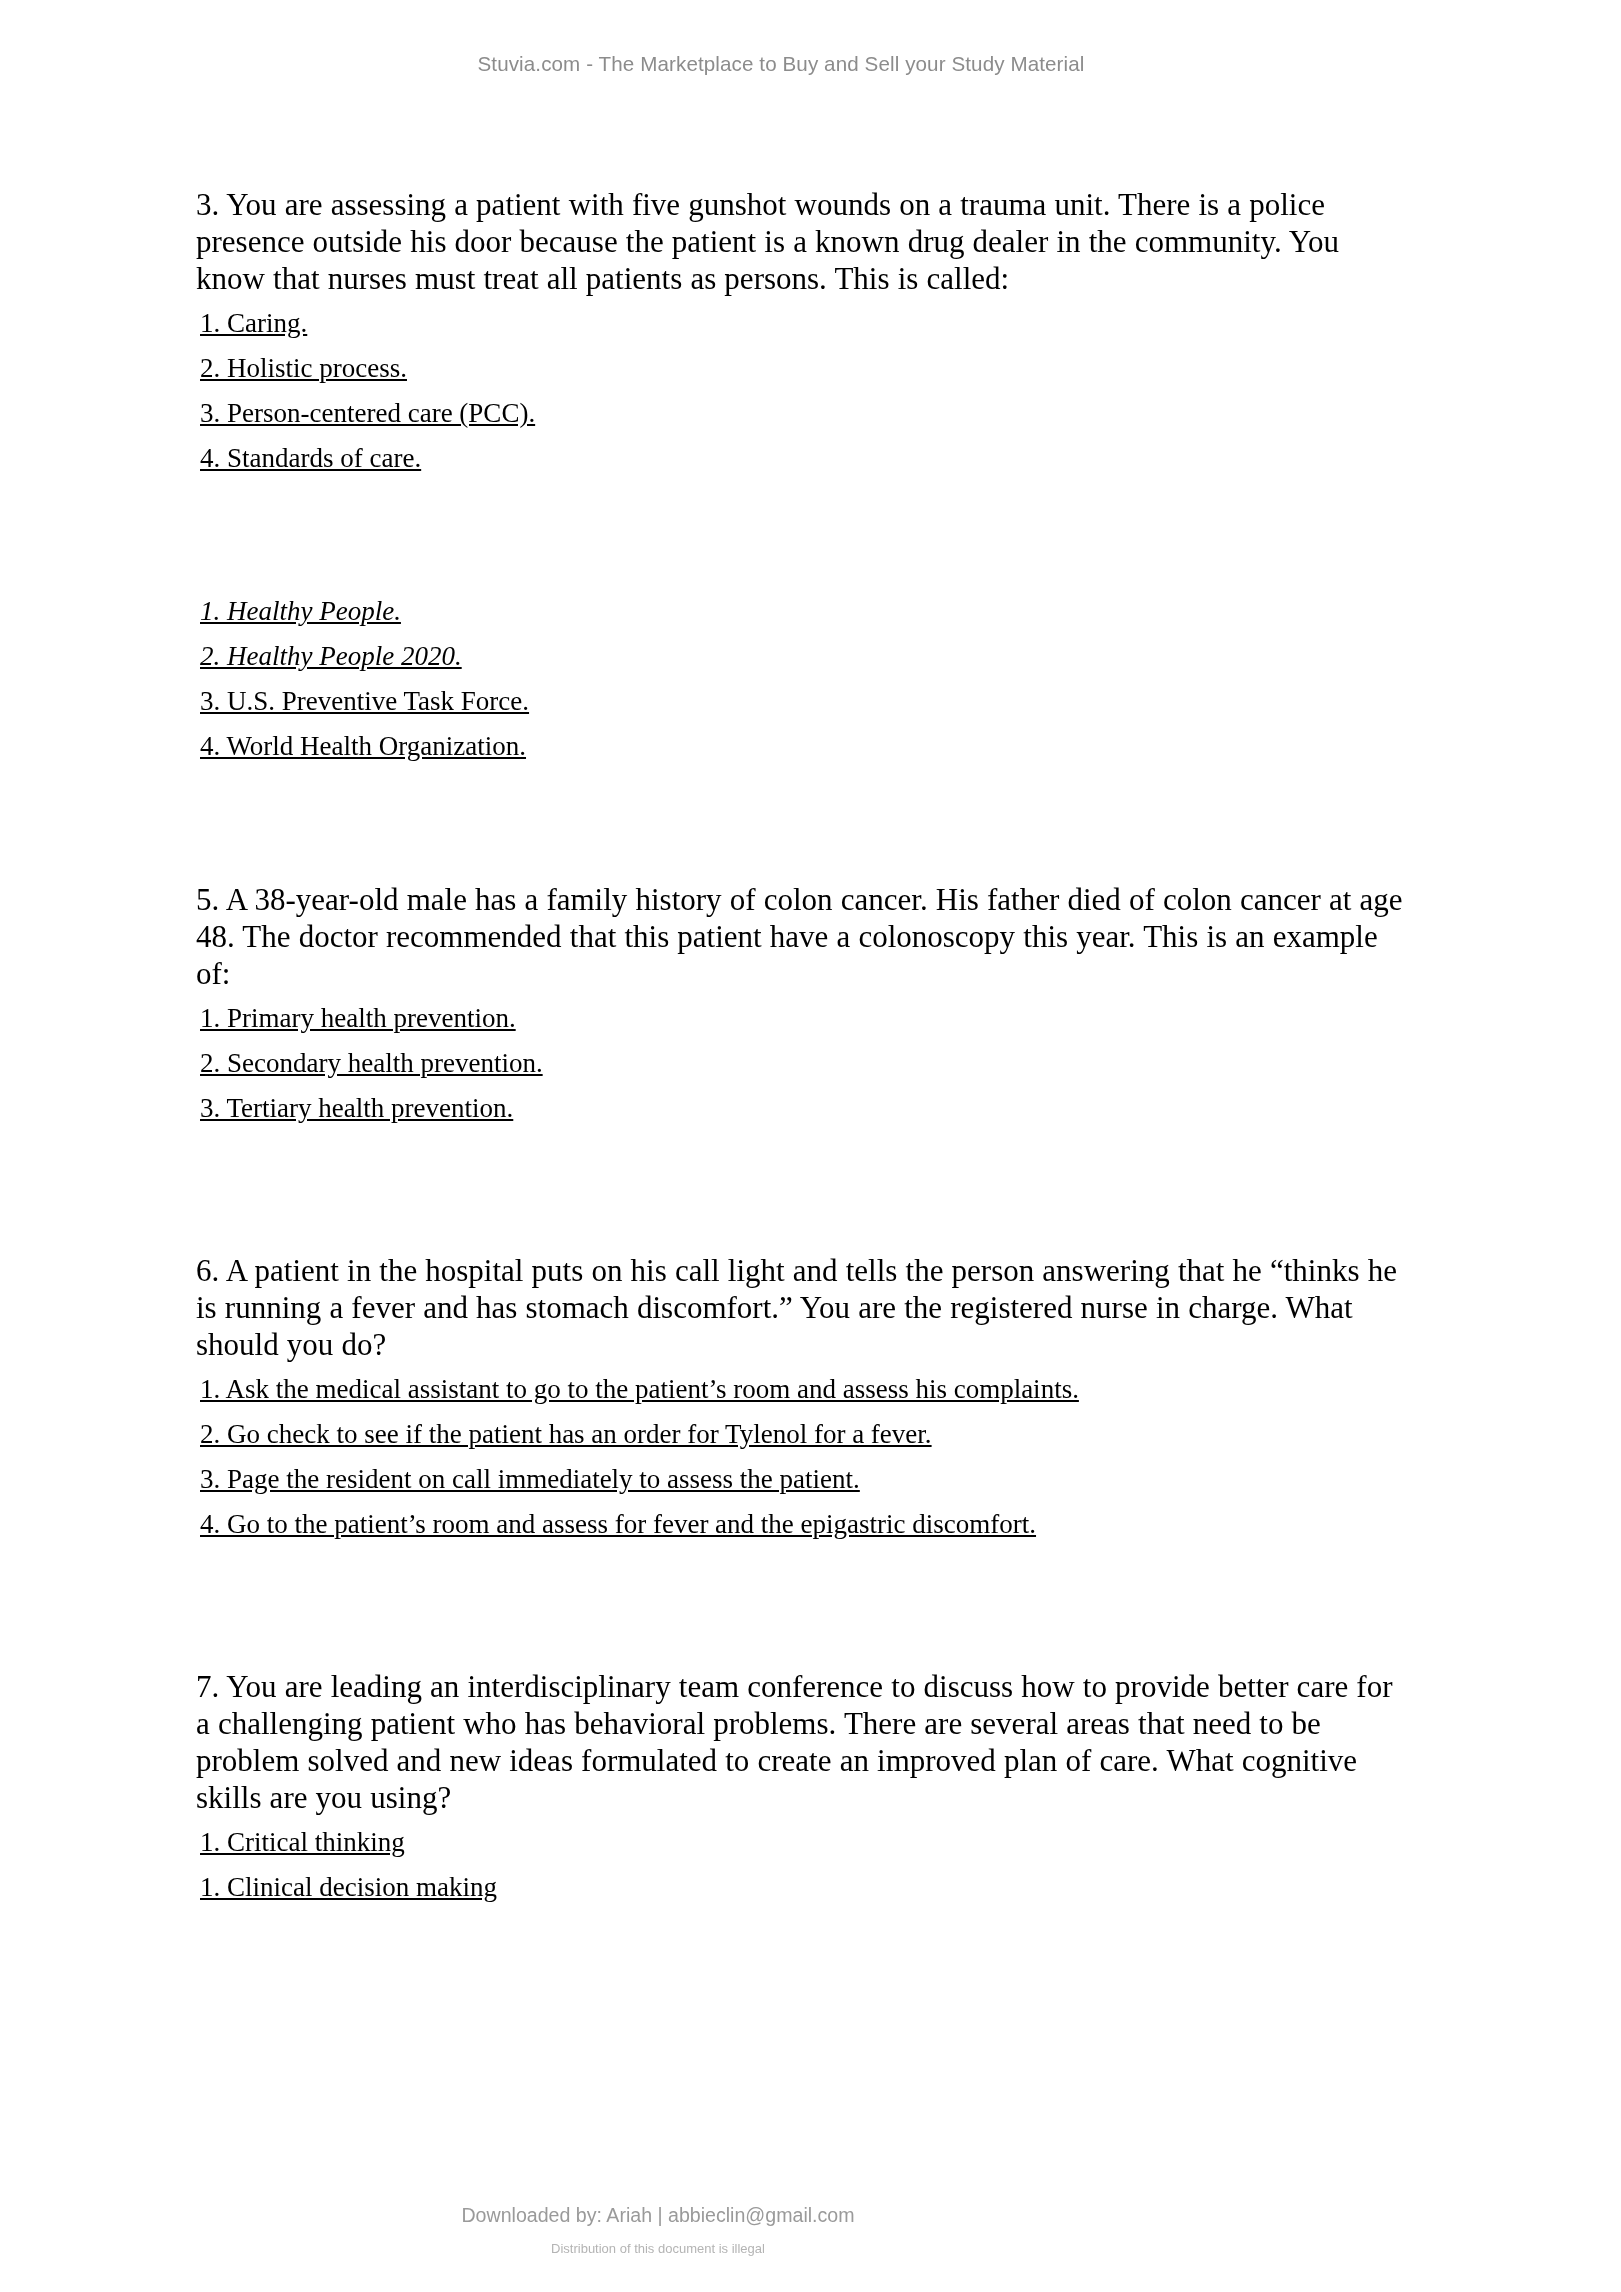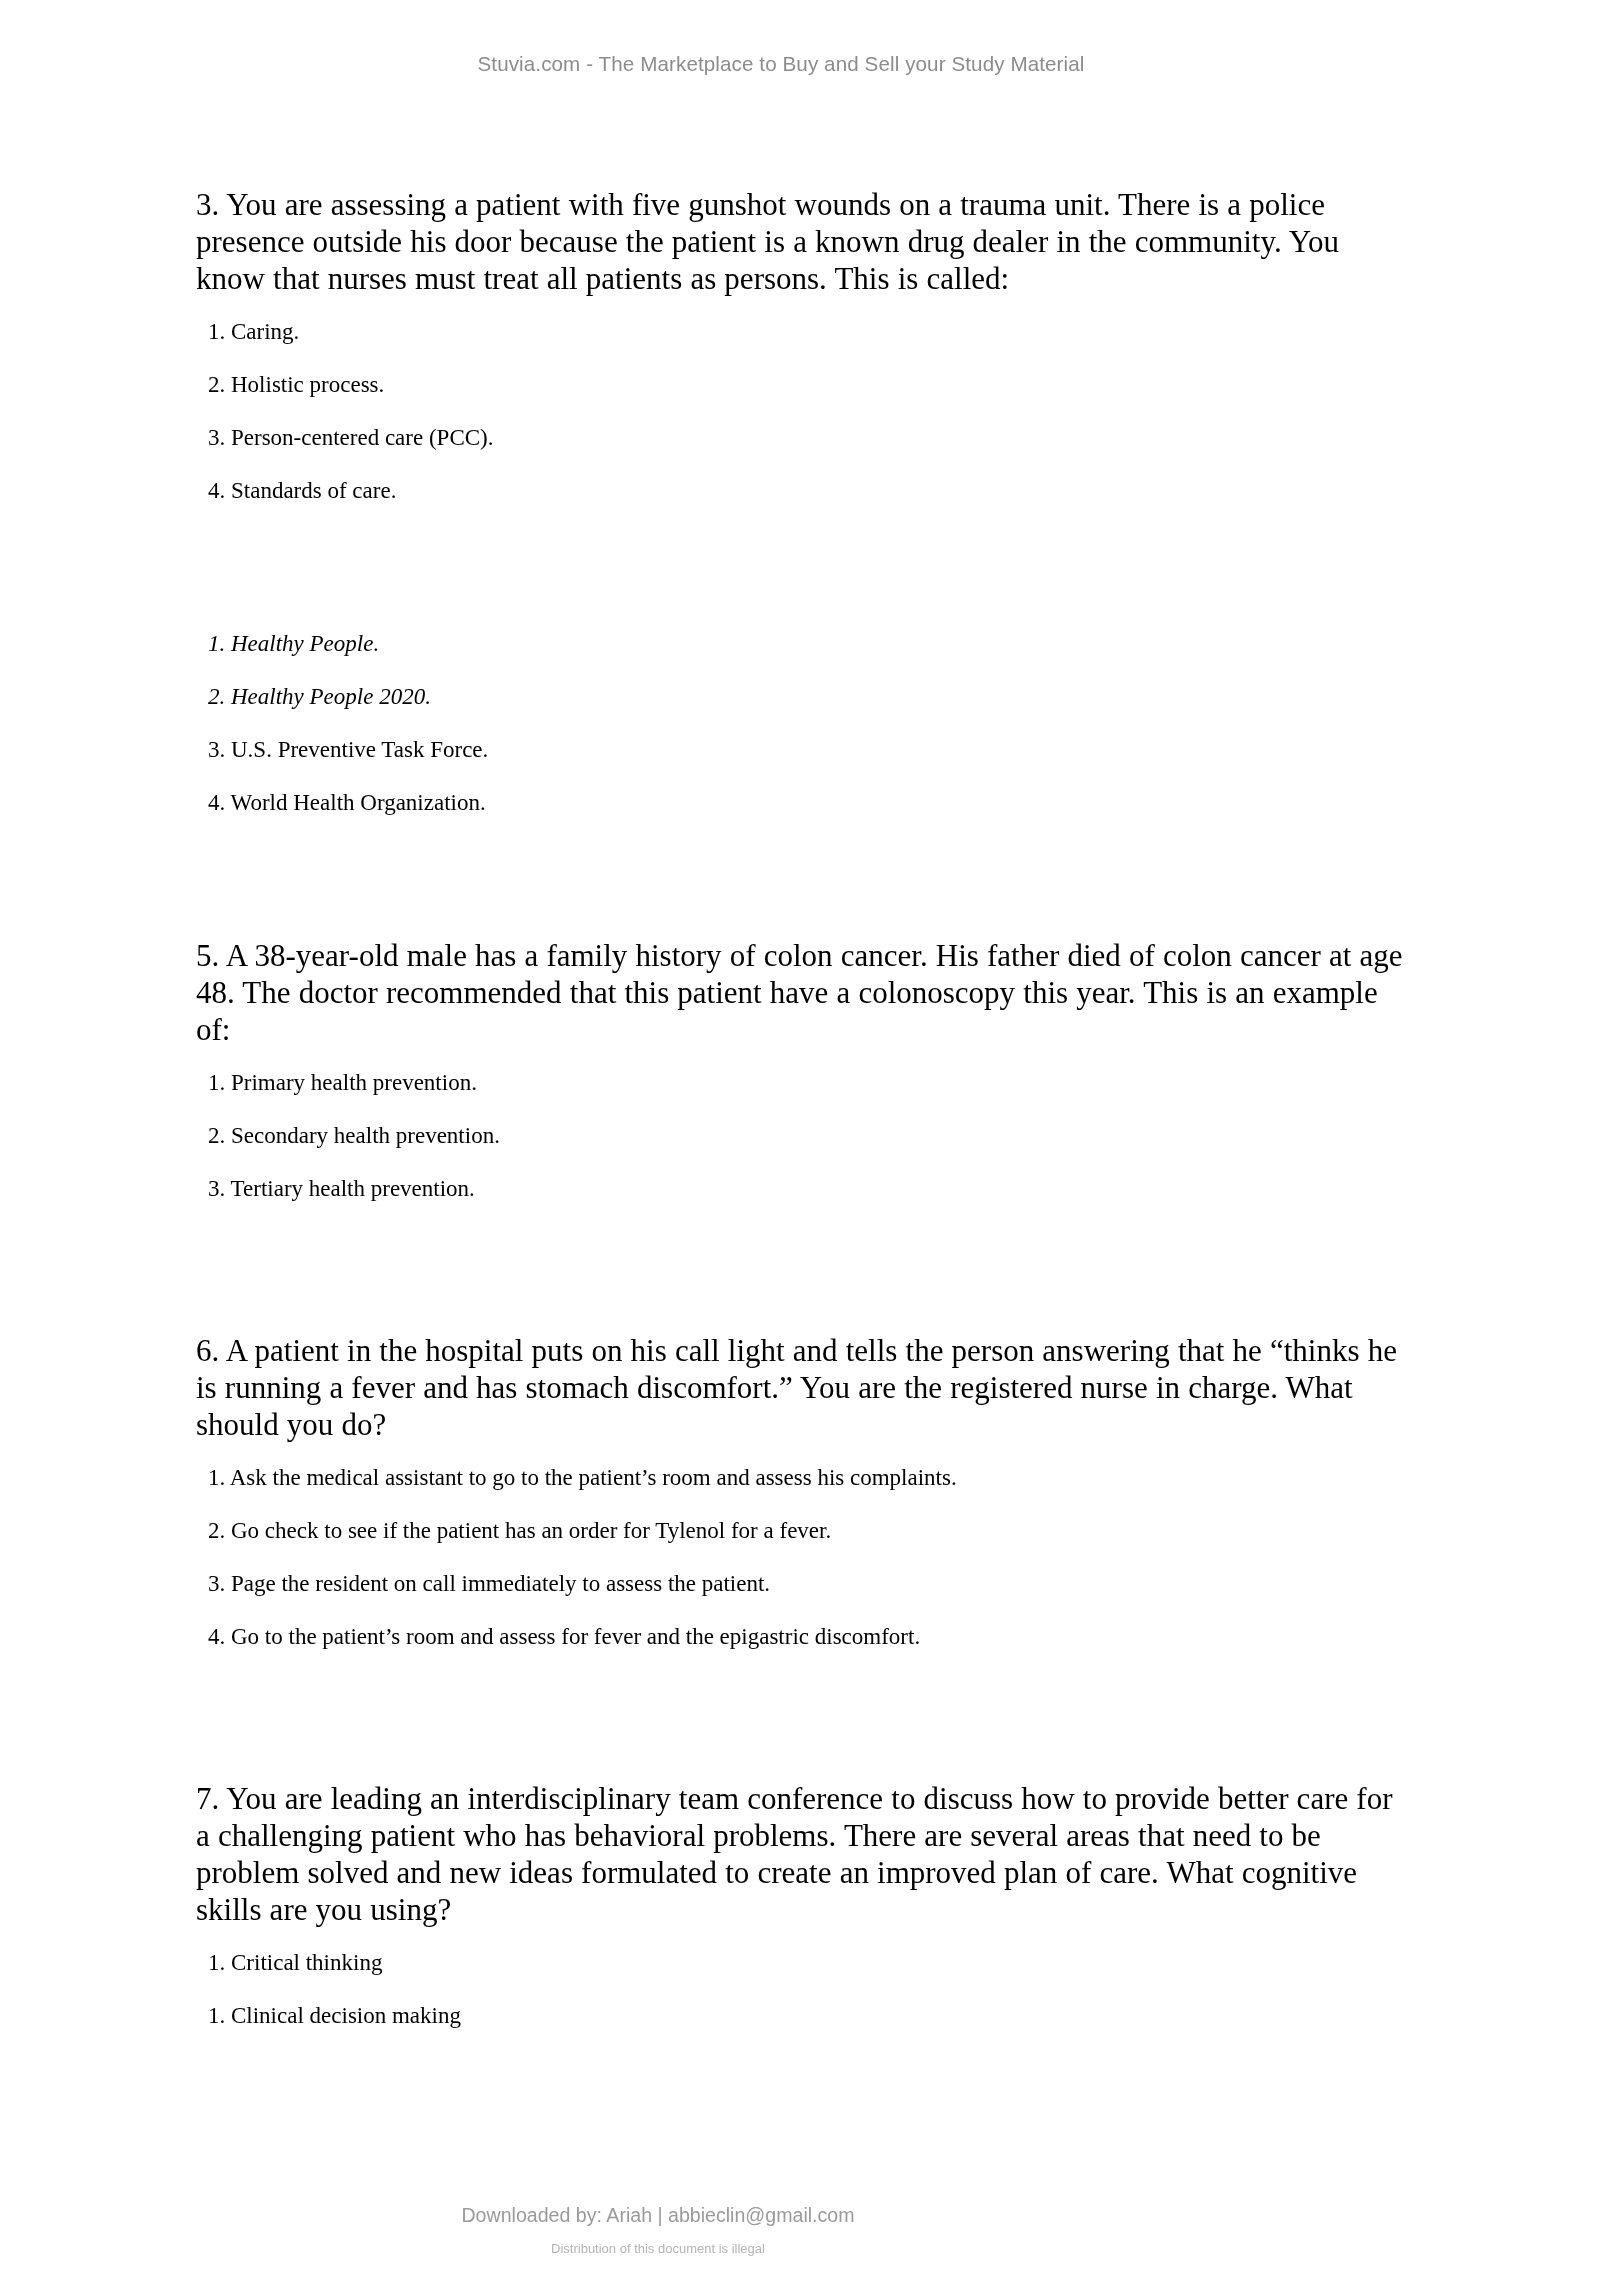--- a/index.html
+++ b/index.html
@@ -52,25 +52,26 @@
     margin: 4px;
     word-spacing: 0.4px;
   }
 
   .q-options {
     list-style: none;
     margin: 0;
     padding: 0;
   }
   .q-options li {
-    font-size: 23px;
+    font-size: 27px;
     line-height: 37px;
-    margin: 16px;
+    margin: 8px;
     padding: 0;
     white-space: nowrap;
+    text-decoration: underline;
   }
   .q-options li.italic {
     font-style: italic;
   }
 
   
   .page-footer {
     position: absolute;
     left: 0;
     bottom: 37px;

